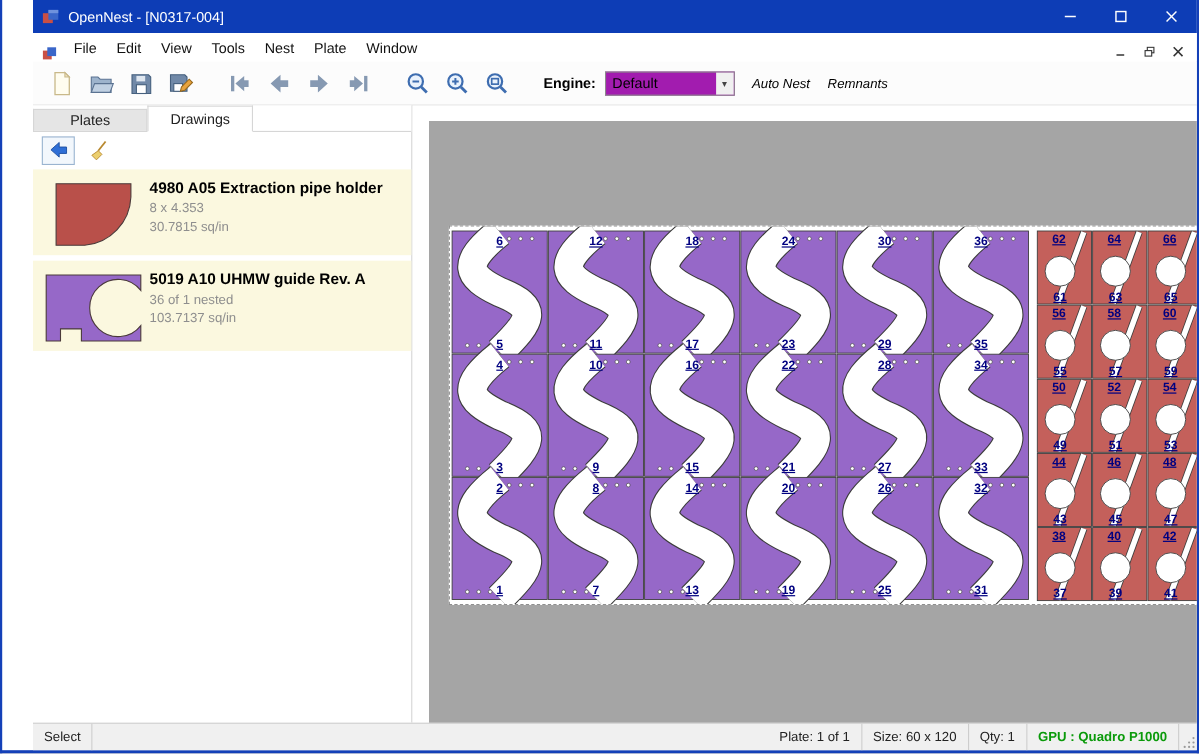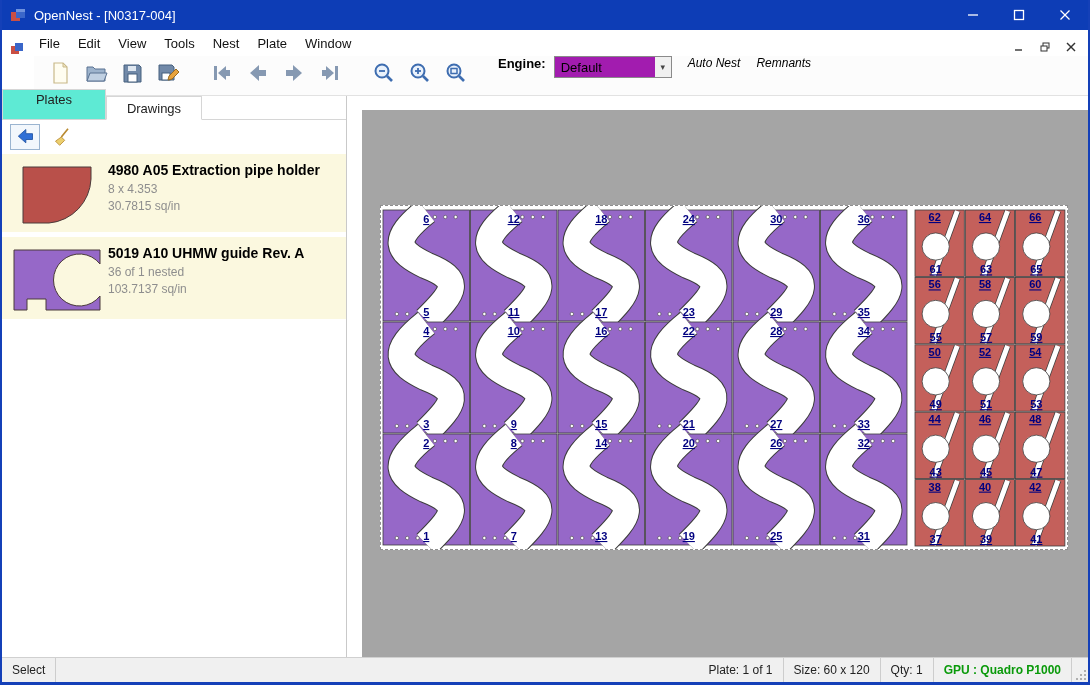--- a/index.html
+++ b/index.html
@@ -1,57 +1,57 @@
 <!DOCTYPE html>
 <html><head>
 <meta charset="utf-8">
 <style>
   * { box-sizing: border-box; margin: 0; padding: 0; }
   html,body { width:1090px; height:685px; overflow:hidden; background:#fff;
               font-family:"Liberation Sans", sans-serif; }
   .window { width:1090px; height:685px; display:flex; flex-direction:column;
             border-left:2px solid #1440b8; border-right:2px solid #1440b8;
-            border-bottom:3px solid #1440b8; background:#fff; }
+            border-bottom:3px solid #1440b8; background:#fff;padding-left:28px; }
 
   
   .titlebar { height:30px; background:#0d3db6; display:flex; align-items:center;
               color:#fff; flex:0 0 auto; }
   .titlebar .app-icon { margin-left:8px; display:flex; }
   .titlebar .title { margin-left:8px; font-size:13px; }
   .win-controls { margin-left:auto; display:flex; height:100%; }
   .win-btn { width:46px; height:100%; display:flex; align-items:center; justify-content:center; }
 
   
   .menubar { height:26px; display:flex; align-items:flex-end; background:#fff;
              font-size:13px; color:#111; flex:0 0 auto; }
   .menubar .doc-icon { margin:0 6px 0 8px; display:flex; }
   .menu-items { display:flex; align-items:center; height:100%; }
   .menu-item { padding:0 9px; display:flex; align-items:center; height:100%; cursor:default; }
   .mdi-controls { margin-left:auto; display:flex; align-items:center; gap:4px; padding-right:6px; }
   .mdi-btn { width:22px; height:18px; display:flex; align-items:center; justify-content:center; }
 
   
-  .toolbar { height:40px; display:flex; align-items:flex-start; background:#fcfcfc;
-             border-bottom:1px solid #e2e2e2; padding-left:8px; flex:0 0 auto;margin-left:32px; }
+  .toolbar { height:40px; display:flex; align-items:center; background:#fcfcfc;
+             border-bottom:1px solid #e2e2e2; padding-left:8px; flex:0 0 auto; }
   .tb-btn { width:36px; height:34px; display:flex; align-items:center; justify-content:center; }
   .gap { width:18px; }
   .engine-label { font-weight:bold; font-size:13px; margin-left:24px; }
   .combo { width:118px; height:22px; border:1px solid #8a8a8a; background:#a21caf;
            display:flex; align-items:center; font-size:13px; padding-left:6px; margin-left:8px; }
   .combo-arrow { margin-left:auto; width:16px; height:100%; display:flex; align-items:center;
                  justify-content:center; font-size:9px; color:#444; background:#f0f0f0; }
   .tb-label { font-size:12px; margin-left:16px;font-style:italic; }
 
   
   .content { flex:1; display:flex; min-height:0; }
   .sidebar { width:345px; background:#fff; border-right:1px solid #c9c9c9;
              display:flex; flex-direction:column; }
   .tabs { display:flex; align-items:flex-end; height:24px; border-bottom:1px solid #d6d6d6; background:#fff; }
-  .tab { width:104px; height:30px; text-align:center; font-size:13px; line-height:20px;
-         background:#5eead4; border:1px solid #d6d6d6; border-bottom:none; color:#222; }
+  .tab { width:104px; height:20px; text-align:center; font-size:13px; line-height:20px;
+         background:#e5e5e5; border:1px solid #d6d6d6; border-bottom:none; color:#222; }
   .tab.active { height:24px; background:#fff; margin-bottom:-1px; border-bottom:1px solid #fff;
                 width:96px; line-height:23px; }
   .side-toolbar { height:34px; display:flex; align-items:center; gap:8px; padding-left:8px; }
   .side-btn { width:30px; height:26px; display:flex; align-items:center; justify-content:center; }
   .side-btn.framed { border:1px solid #9ab4d0; background:#f2f7fc; }
   .drawings-list { display:flex; flex-direction:column; gap:5px; }
   .drawing-item { background:#fbf8df; display:flex; padding:8px 4px; }
   .thumb { width:102px; display:flex; align-items:flex-start; justify-content:center; padding-top:4px; }
   .d-text { font-size:12px; color:#8e8e8e; line-height:17px; }
   .d-title { font-size:14px; font-weight:bold; color:#000; margin-bottom:3px; line-height:16px; }

